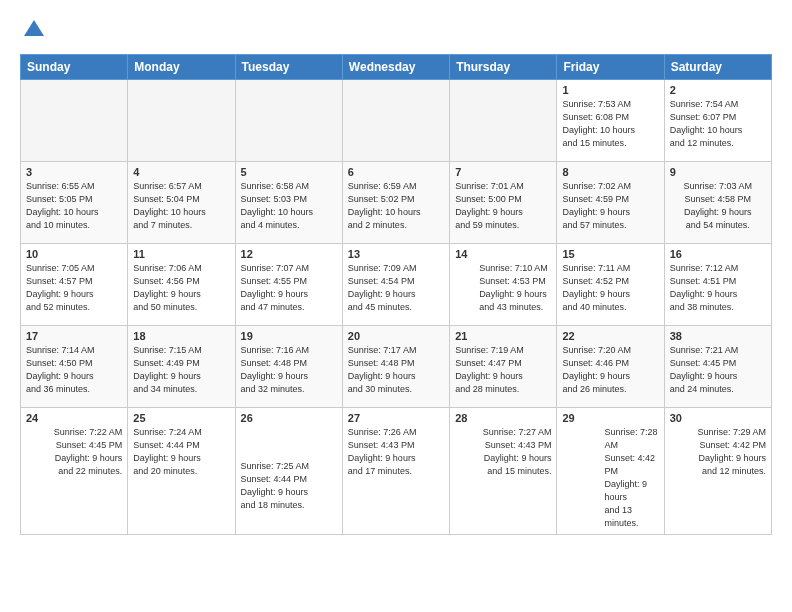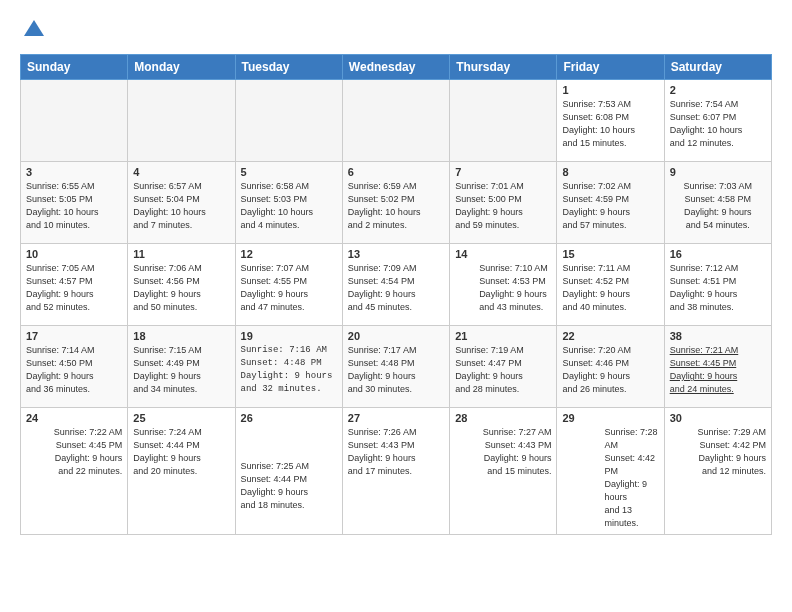--- a/index.html
+++ b/index.html
@@ -270,21 +270,21 @@
           </td>
           <td>
             <span class="day-num">18</span>
             <div class="day-detail" style="white-space: pre-line;">Sunrise: 7:15 AM
 Sunset: 4:49 PM
 Daylight: 9 hours
 and 34 minutes.</div>
           </td>
           <td>
             <span class="day-num">19</span>
-            <div class="day-detail" style="white-space: pre-line; font-family: Liberation Mono, monospace;">Sunrise: 7:16 AM
+            <div class="day-detail" style="white-space: pre-line;">Sunrise: 7:16 AM
 Sunset: 4:48 PM
 Daylight: 9 hours
 and 32 minutes.</div>
           </td>
           <td>
             <span class="day-num">20</span>
             <div class="day-detail" style="white-space: pre-line;">Sunrise: 7:17 AM
 Sunset: 4:48 PM
 Daylight: 9 hours
 and 30 minutes.</div>
@@ -298,21 +298,21 @@
           </td>
           <td>
             <span class="day-num">22</span>
             <div class="day-detail" style="white-space: pre-line;">Sunrise: 7:20 AM
 Sunset: 4:46 PM
 Daylight: 9 hours
 and 26 minutes.</div>
           </td>
           <td>
             <span class="day-num">38</span>
-            <div class="day-detail" style="white-space: pre-line; text-decoration: underline;">Sunrise: 7:21 AM
+            <div class="day-detail" style="white-space: pre-line;">Sunrise: 7:21 AM
 Sunset: 4:45 PM
 Daylight: 9 hours
 and 24 minutes.</div>
           </td>
         </tr>
         <tr>
           <td>
             <span class="day-num">24</span>
             <div class="day-detail" style="white-space: pre-line; text-align: right;">Sunrise: 7:22 AM
 Sunset: 4:45 PM

